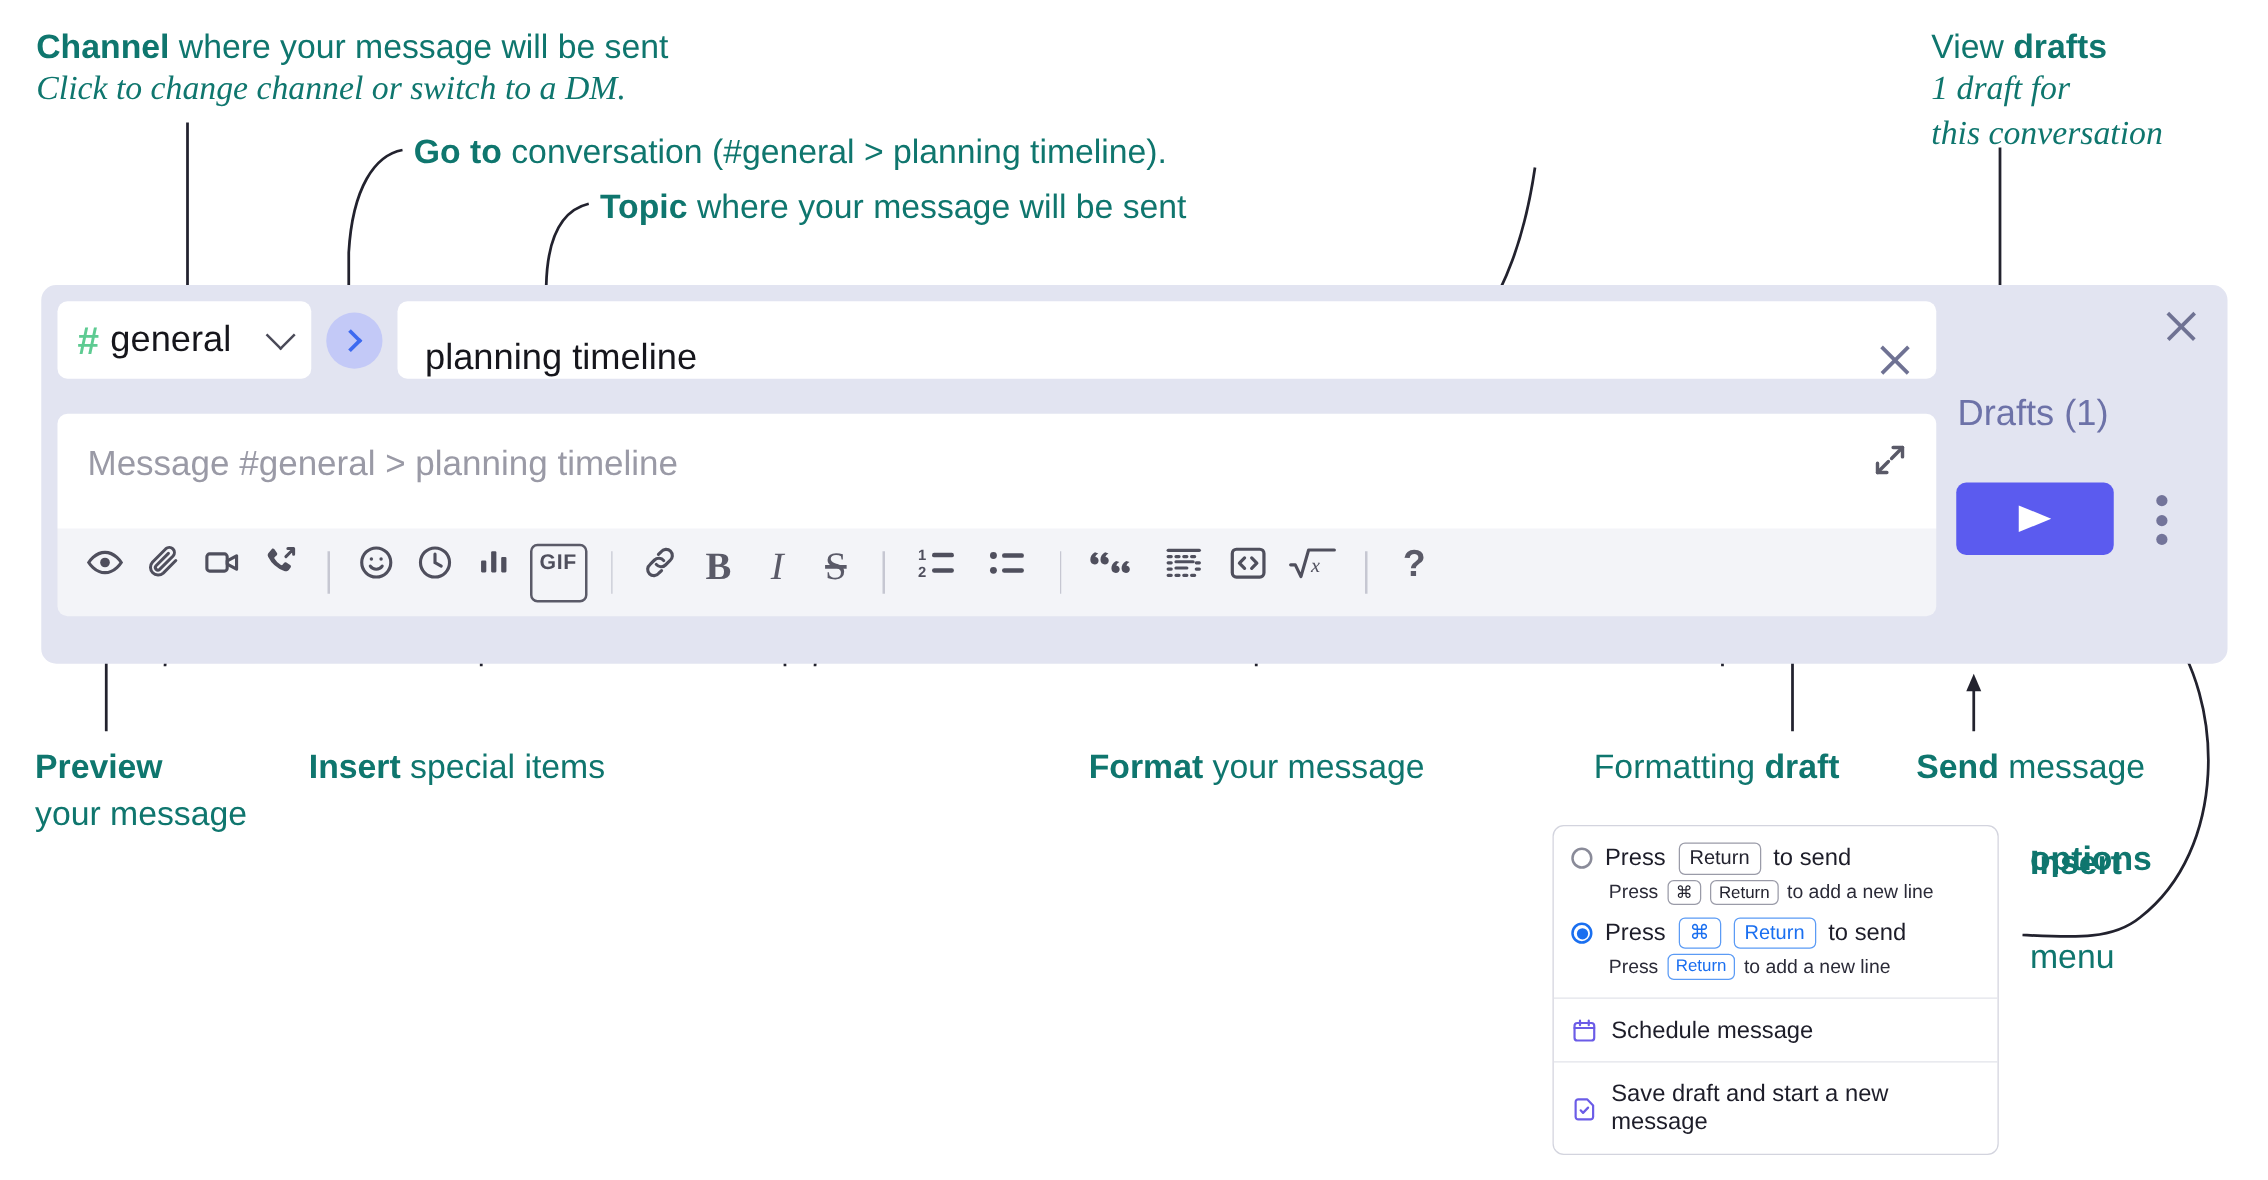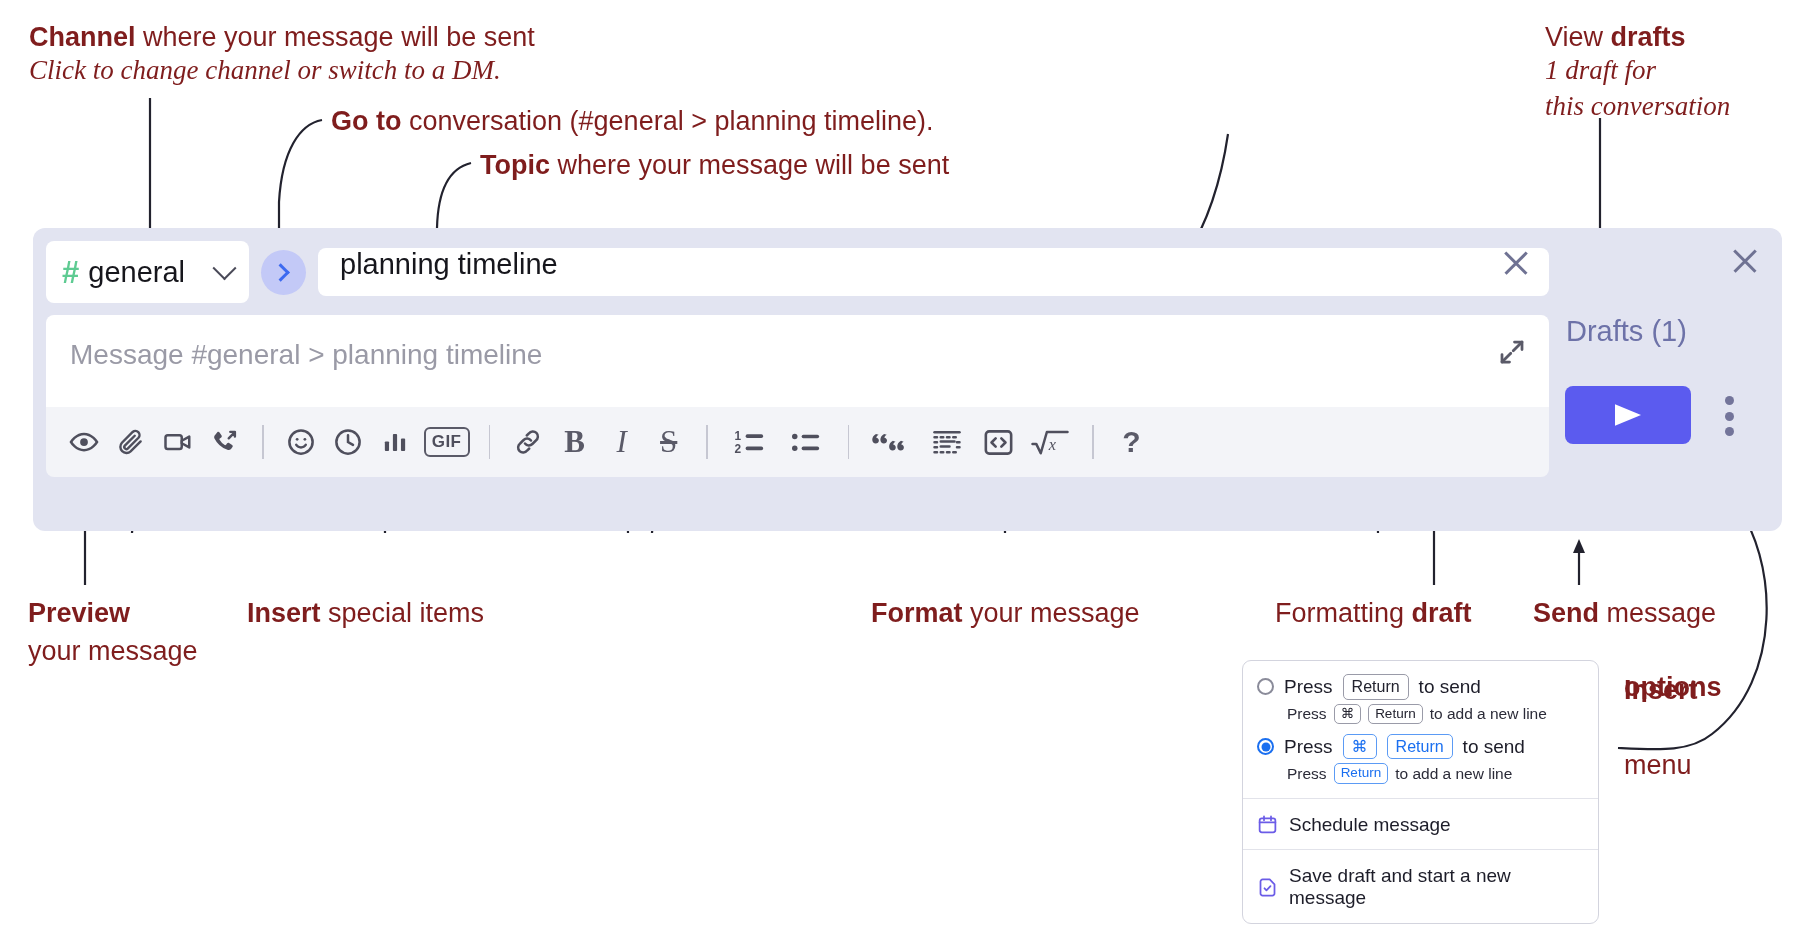--- a/index.html
+++ b/index.html
@@ -7,21 +7,21 @@
     width: 1814px; height: 944px;
     background: #ffffff;
     font-family: "Liberation Sans", sans-serif;
     overflow: hidden;
   }
   #stage { position: relative; width: 1814px; height: 944px; }
 
   
   .anno {
     position: absolute;
-    color: #7f1d1d;
+    color: #0f766e;
     font-size: 27px;
     line-height: 1.18;
     white-space: nowrap;
   }
   .anno b { font-weight: 700; }
   .anno.it { font-style: italic; font-family: Liberation Serif, serif; }
 
   svg.overlay {
     position: absolute; left: 0; top: 0;
     width: 1814px; height: 944px;
@@ -76,41 +76,41 @@
     cursor: pointer;
     flex: none;
   }
   .goto-btn .gchev {
     width: 13px; height: 13px;
     border-right: 3.4px solid #3d6af0;
     border-top: 3.4px solid #3d6af0;
     transform: rotate(45deg) translate(-2px,2px);
   }
   .topic-field {
-    flex: 1; height: 48px;
+    flex: 1; height: 62px;
     background: #ffffff; border-radius: 8px;
-    display: flex; align-items: flex-start;
+    display: flex; align-items: flex-end;
     padding: 0 18px 0 22px;
   }
   .topic-text { flex: 1; font-size: 29px; color: #16161c; }
 
   .x-icon { position: relative; width: 30px; height: 30px; cursor: pointer; }
   .x-icon::before, .x-icon::after {
     content: ""; position: absolute;
     left: 50%; top: 50%;
     width: 30px; height: 2.6px;
     background: #6f7293;
     transform-origin: center;
   }
   .x-icon::before { transform: translate(-50%,-50%) rotate(45deg); }
   .x-icon::after  { transform: translate(-50%,-50%) rotate(-45deg); }
 
   
   .msg-wrap {
-    margin-top: 12px;
+    margin-top: 28px;
     background: #ffffff;
     border-radius: 8px 8px 0 0;
     height: 92px;
     position: relative;
   }
   .msg-placeholder {
     position: absolute; left: 24px; top: 24px;
     font-size: 28px; color: #9a9aa6;
   }
   .expand-icon {
@@ -122,21 +122,21 @@
   .toolbar {
     background: #f3f4f8;
     border-radius: 0 0 8px 8px;
     height: 70px;
     display: flex; align-items: center;
     padding: 0 14px;
     gap: 0;
   }
   .tb {
     width: 47px; height: 47px;
-    display: flex; align-items: center; justify-content: center;
+    display: flex; justify-content: center;
     cursor: pointer;
     color: #5a5a68;
     flex: none;
   }
   .tb.wide { width: 56px; }
   .tb svg { display: block; }
   .tb-sep {
     width: 1.6px; height: 34px;
     background: #c6c7d2;
     margin: 0 14px;

